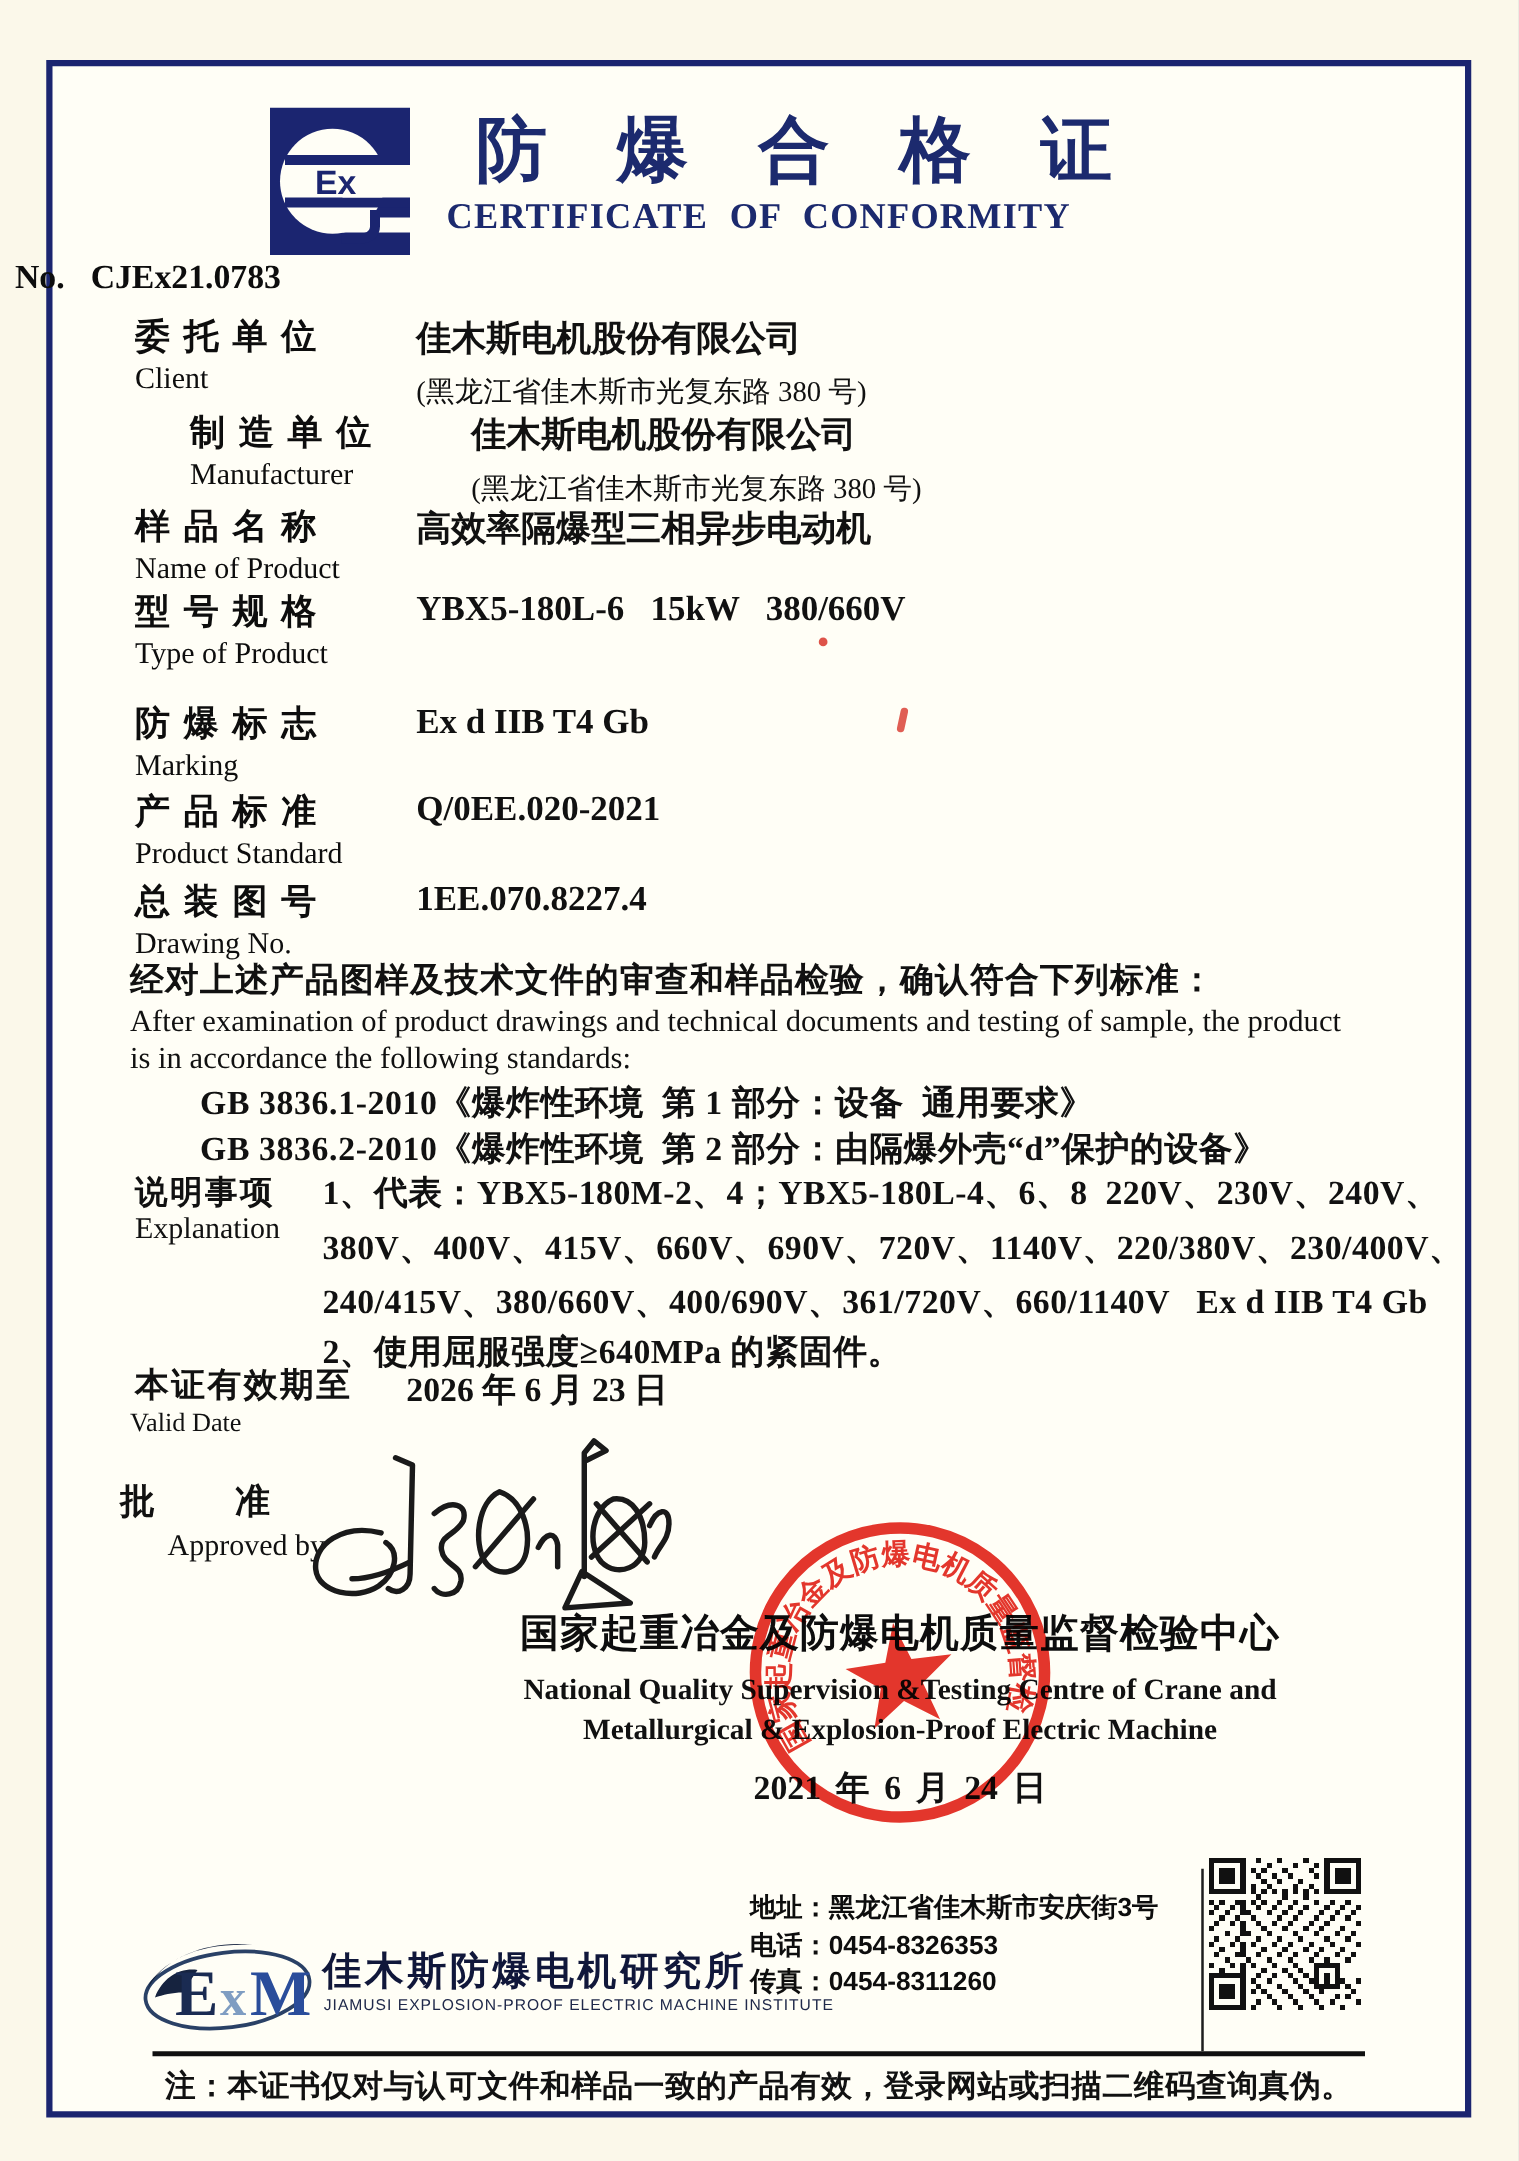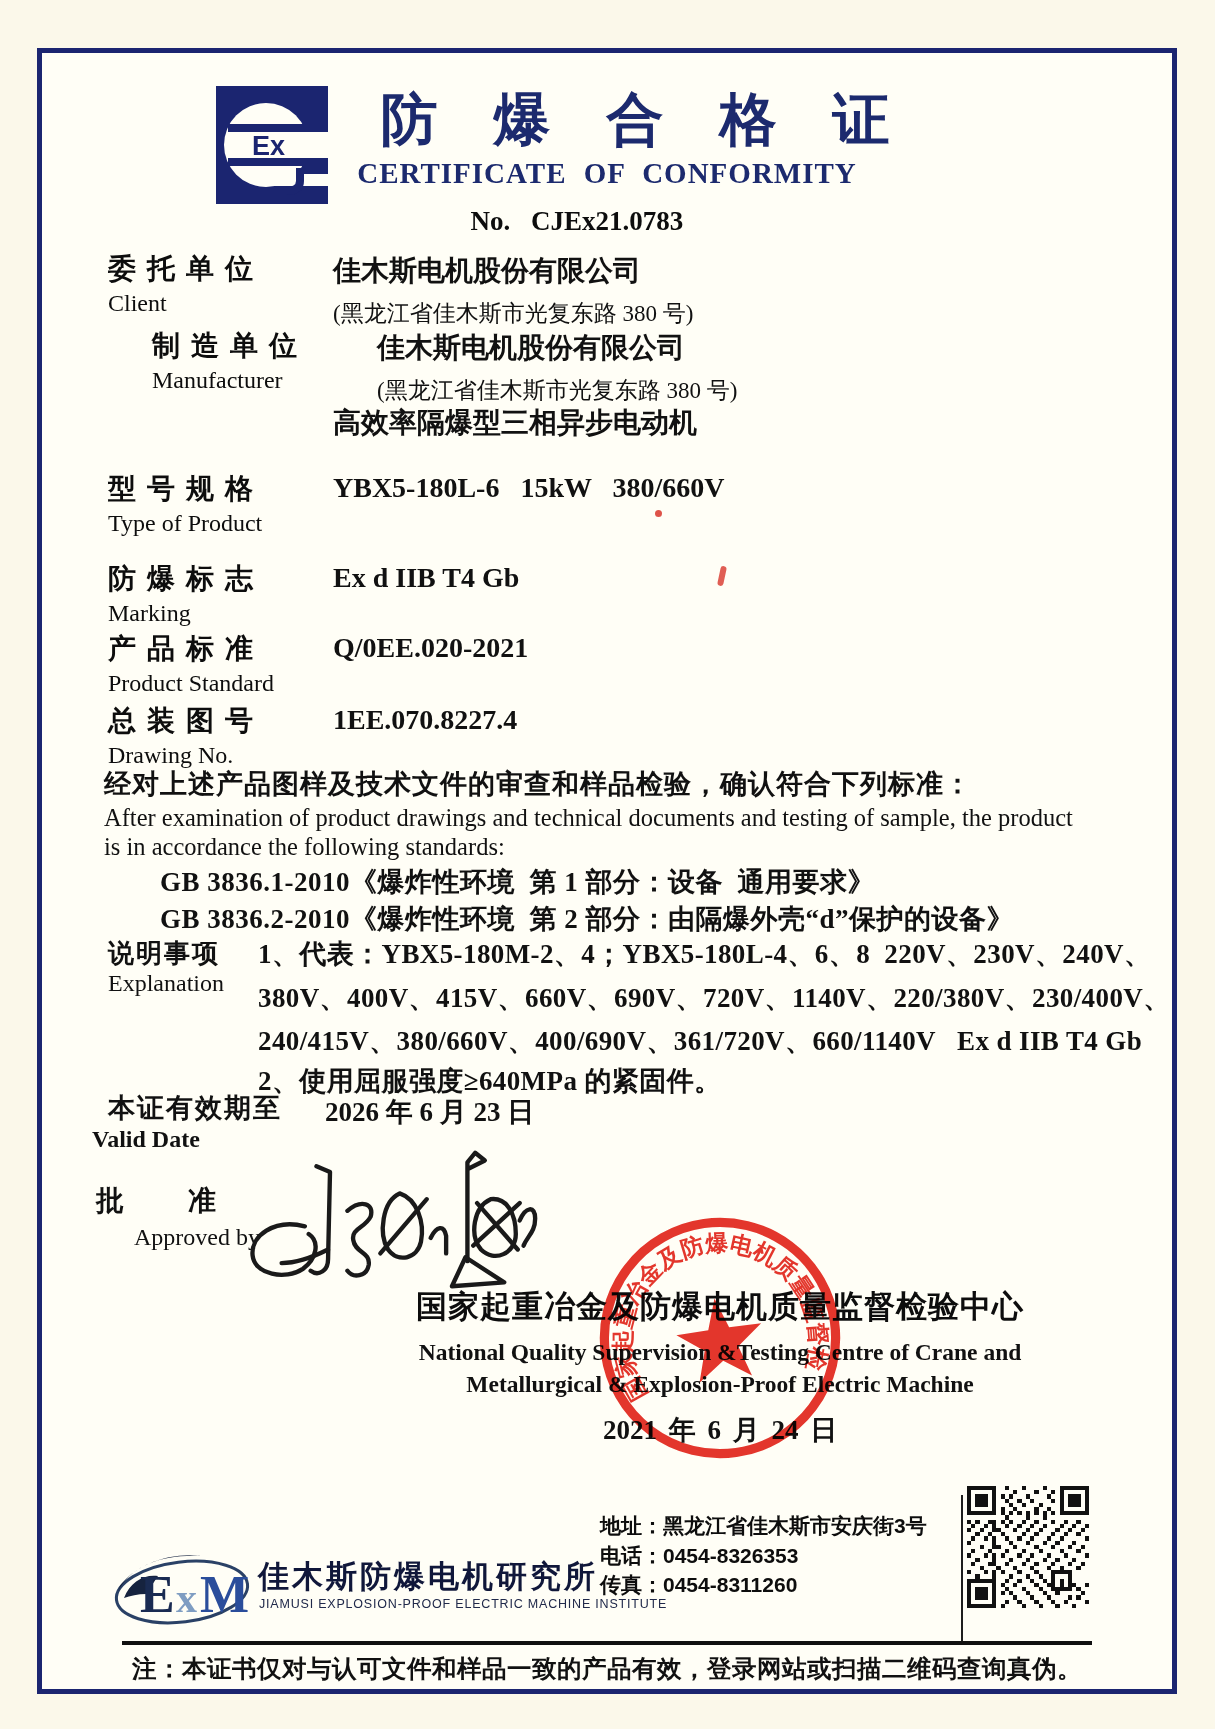--- a/index.html
+++ b/index.html
@@ -6,41 +6,41 @@
   .page{position:relative;width:1215px;height:1729px;background:#fbf8ea;overflow:hidden;
         font-family:"Liberation Serif",serif;color:#111;}
   .abs{position:absolute;}
   .border-frame{position:absolute;left:37px;top:48px;width:1130px;height:1636px;
         border:5px solid #1b2570;background:#fffef6;}
   
   .cn-title{left:42px;width:1130px;top:82px;text-align:center;font-weight:bold;font-size:57px;
         color:#1c2a6e;letter-spacing:56px;padding-left:56px;font-family:"Liberation Sans",sans-serif;}
   .en-title{left:42px;width:1130px;top:157px;text-align:center;font-weight:bold;font-size:29px;
         color:#1c2a6e;letter-spacing:1px;word-spacing:9px;}
-  .cert-no{left:12px;width:1130px;top:206px;text-align:center;font-weight:bold;font-size:27px;
+  .cert-no{left:12px;width:1130px;top:206px;font-weight:bold;font-size:27px;
         word-spacing:14px;color:#0d0d0d;}
   
   .field-row{left:0;width:1130px;}
   .f-label{position:absolute;left:108px;top:0;}
   .f-cn{font-family:"Liberation Sans",sans-serif;font-weight:bold;font-size:28px;letter-spacing:11px;color:#0d0d0d;}
   .f-en{font-size:24px;margin-top:2px;color:#0d0d0d;}
   .f-value{position:absolute;left:333px;top:2px;}
   .f-main{font-weight:bold;font-size:28px;white-space:pre;}
   .f-sub{font-size:23px;margin-top:8px;white-space:pre;}
   
   .stmt-cn{left:104px;top:766px;font-family:"Liberation Sans",sans-serif;font-weight:bold;font-size:27px;letter-spacing:1px;}
   .stmt-en{left:104px;font-size:24.5px;}
   .std-line{left:160px;font-size:27px;font-weight:600;letter-spacing:.5px;white-space:pre;}
   
   .exp-cn{left:108px;top:936px;font-family:"Liberation Sans",sans-serif;font-weight:bold;font-size:26px;letter-spacing:2px;}
   .exp-en{left:108px;top:970px;font-size:24px;}
   .exp-line{left:258px;font-size:27px;font-weight:600;white-space:pre;letter-spacing:.4px;}
   
   .valid-cn{left:108px;top:1090px;font-family:"Liberation Sans",sans-serif;font-weight:bold;font-size:27px;letter-spacing:2px;}
-  .valid-en{left:92px;top:1126px;font-size:24px;font-weight:bold;}
+  .valid-en{left:104px;top:1126px;font-size:21px;}
   .valid-value{left:325px;top:1094px;font-weight:bold;font-size:27px;white-space:pre;}
   .appr-cn{left:96px;top:1182px;font-family:"Liberation Sans",sans-serif;font-weight:bold;font-size:28px;letter-spacing:64px;}
   .appr-en{left:108px;top:1224px;font-size:24px;margin-left:26px;}
   
   .authority{left:350px;top:1286px;width:740px;text-align:center;}
   .auth-cn{font-family:"Liberation Sans",sans-serif;font-weight:bold;font-size:31px;letter-spacing:1px;color:#0d0d0d;}
   .auth-en{font-weight:bold;font-size:23.5px;line-height:32px;margin-top:8px;}
   .auth-date{font-weight:bold;font-size:27px;margin-top:12px;word-spacing:5px;white-space:pre;}
   .stamp{left:588px;top:1206px;transform:rotate(-8deg);opacity:.92;mix-blend-mode:multiply;}
   
@@ -94,20 +94,24 @@
     <div class="f-label">
         <div class="f-cn">制造单位</div>
       <div class="f-en">Manufacturer</div>
       </div>
     <div class="f-value">
         <div class="f-main">佳木斯电机股份有限公司</div>
       <div class="f-sub">(黑龙江省佳木斯市光复东路 380 号)</div>
       </div>
   </div>
   <div class="abs field-row" style="top:402px;height:66px;">
+    <div class="f-label">
+        <div class="f-cn">样品名称</div>
+      <div class="f-en">Name of Product</div>
+      </div>
     <div class="f-value">
         <div class="f-main">高效率隔爆型三相异步电动机</div>
       </div>
   </div>
   <div class="abs field-row" style="top:470px;height:66px;">
     <div class="f-label">
         <div class="f-cn">型号规格</div>
       <div class="f-en">Type of Product</div>
       </div>
     <div class="f-value">

